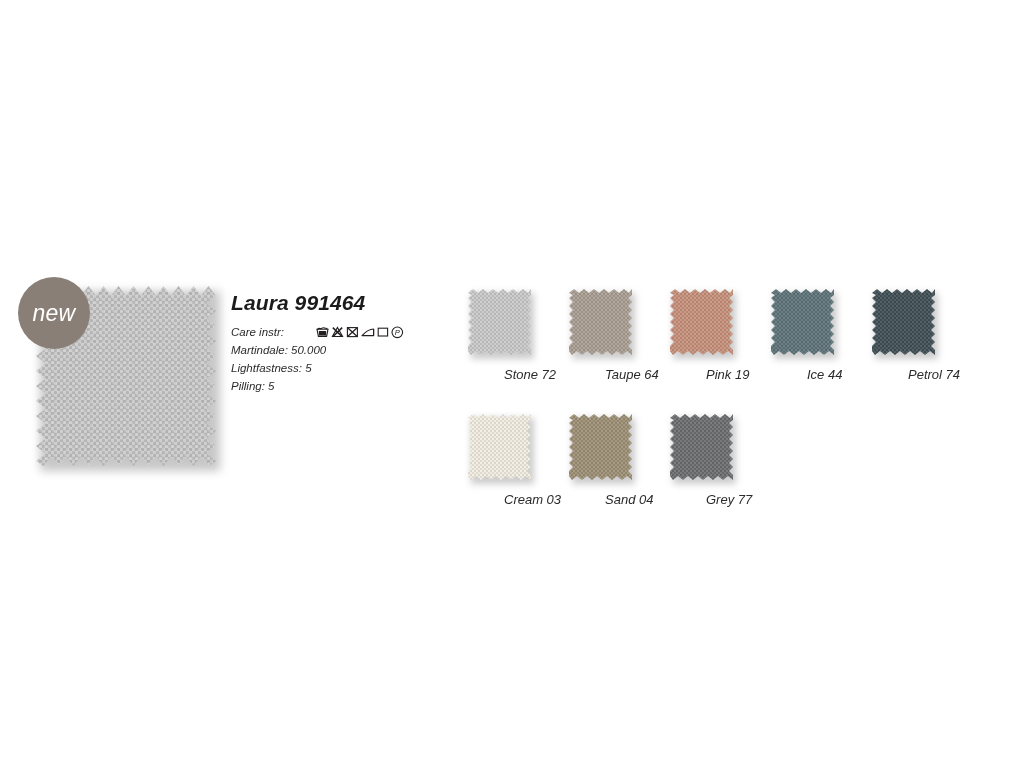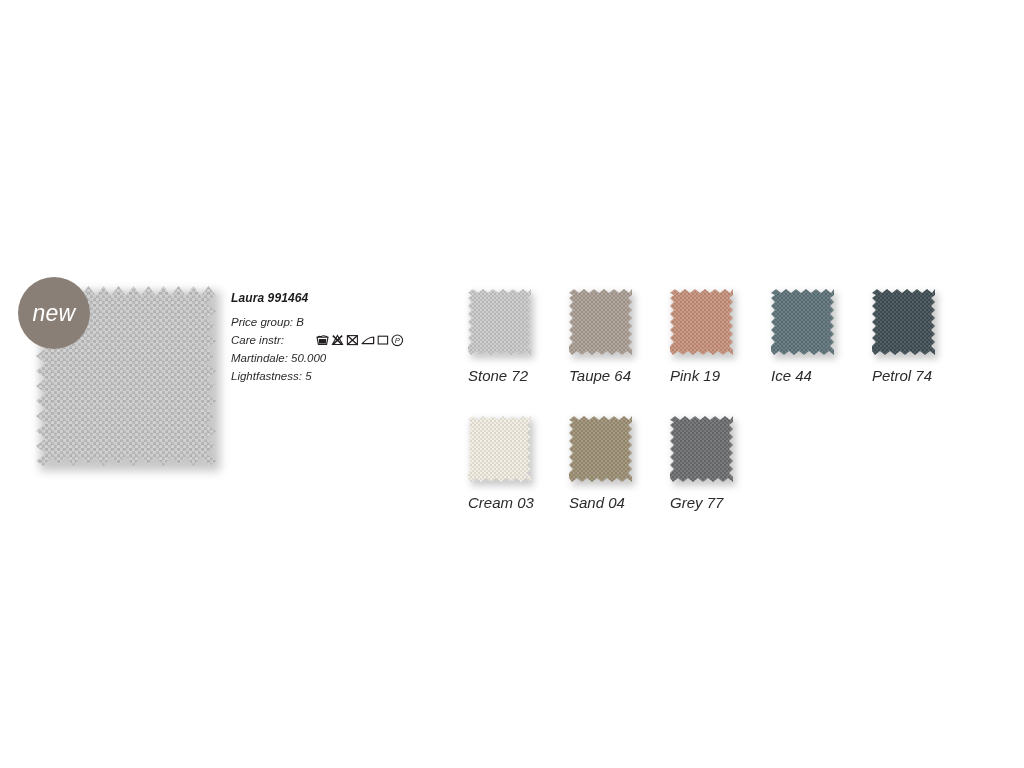--- a/index.html
+++ b/index.html
@@ -75,21 +75,21 @@
   }
 
   
   #info {
     position: absolute;
     left: 231px;
     top: 291px;
     width: 200px;
   }
   #info .title {
-    font-size: 12px;
+    font-size: 21px;
     font-weight: bold;
     letter-spacing: 0.1px;
     margin: 0 0 8px 0;
     color: #1b1b1b;
   }
   #info .line {
     font-size: 11.5px;
     line-height: 18px;
     color: #2b2b2b;
     white-space: nowrap;
@@ -131,23 +131,24 @@
     width: 63px;
     height: 66px;
   }
   .color-cell .swatch-shadow {
     left: 3px; top: 4px; right: -3px; bottom: -4px;
     filter: blur(3.5px);
     background: rgba(0,0,0,0.2);
   }
   .color-label {
     margin-top: 12px;
-    font-size: 15px;
+    font-size: 13px;
     color: #2b2b2b;
     white-space: nowrap;
+    margin-left: 36px;
   }
 </style>
 </head>
 <body>
 
 <div id="product-block">
 
   <div class="main-swatch-wrap">
     <div class="swatch">
       <div class="swatch-shadow"></div>
@@ -188,21 +189,20 @@
       </svg>
     </div>
   </div>
 
   <div id="new-badge">
     <span>new</span>
   </div>
 
   <div id="info">
     <div class="title">Laura 991464</div>
-    <div class="line">Price group: B</div>
 
     <div class="line care-line">
       <span class="care-label">Care instr:</span>
       <span id="care-icons">
 
         <svg width="13" height="12" viewBox="0 0 13 12">
           <path d="M1,3.2 H12 L10.6,10.4 H2.4 Z" fill="none" stroke="#231f20" stroke-width="1.1"></path>
           <path d="M1.6,3.2 C3.2,1.2 4.4,3.6 6,2.2 C7.6,0.8 9,3.0 11.4,2.4" fill="none" stroke="#231f20" stroke-width="1.1"></path>
           <rect x="2.9" y="5.0" width="7.2" height="4.5" fill="#231f20"></rect>
         </svg>
@@ -229,20 +229,21 @@
         <svg width="13" height="13" viewBox="0 0 13 13">
           <circle cx="6.3" cy="6.3" r="5.3" fill="none" stroke="#231f20" stroke-width="1.1"></circle>
           <text x="6.3" y="9.3" font-family="'Liberation Sans', sans-serif" font-size="7.6" text-anchor="middle" fill="#231f20">P</text>
         </svg>
 
       </span>
     </div>
 
     <div class="line">Martindale: 50.000</div>
     <div class="line">Lightfastness: 5</div>
+    <div class="line">Pilling: 5</div>
   </div>
 
   <div id="color-grid">
     <div class="grid-row" id="row-0">
         <div class="color-cell">
           <div class="swatch">
             <div class="swatch-shadow"></div>
             <svg class="swatch-fabric" viewBox="0 0 63 66" preserveAspectRatio="none">
               <defs>
                 <pattern id="wsw0" width="4" height="4" patternUnits="userSpaceOnUse">

